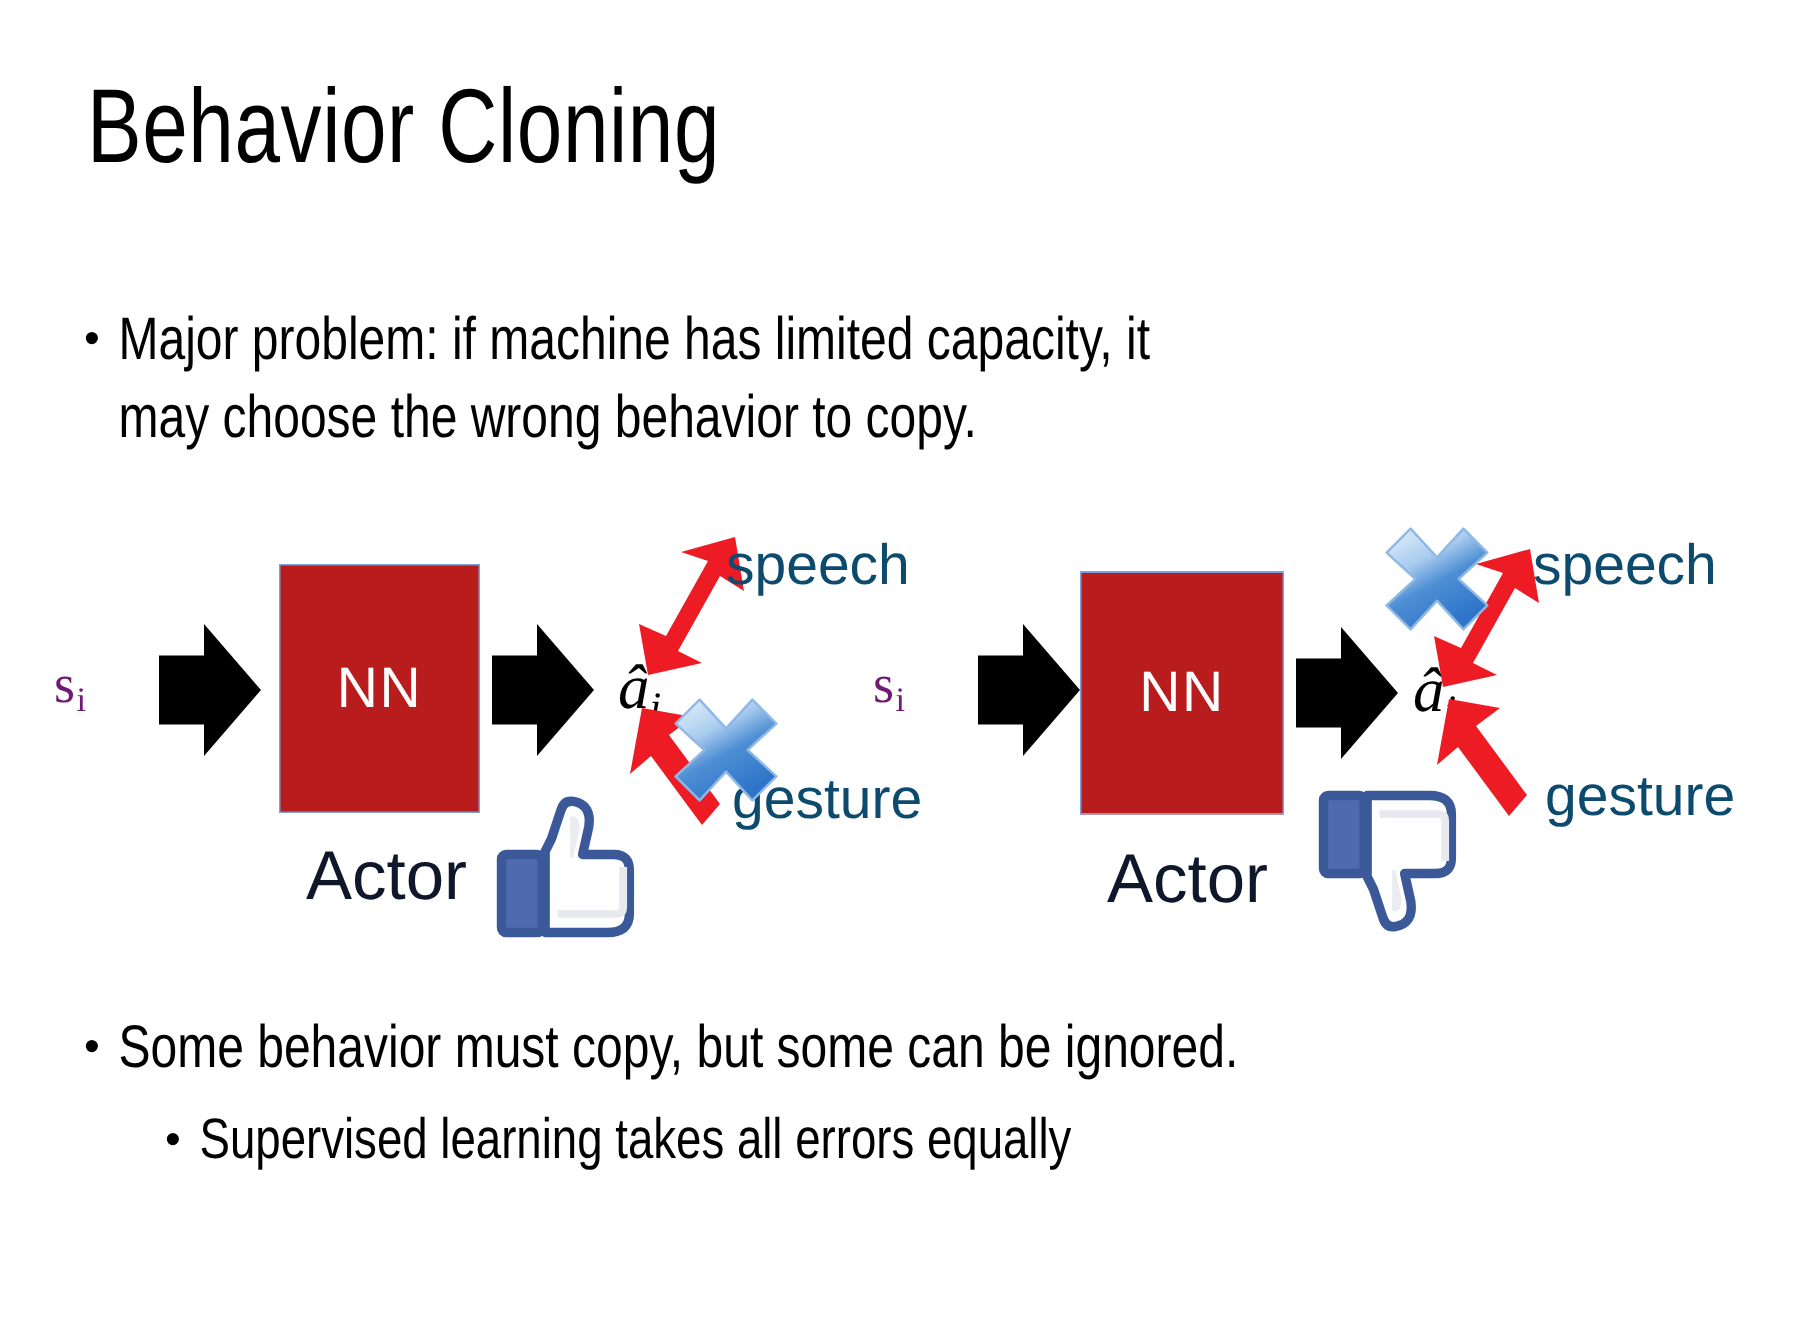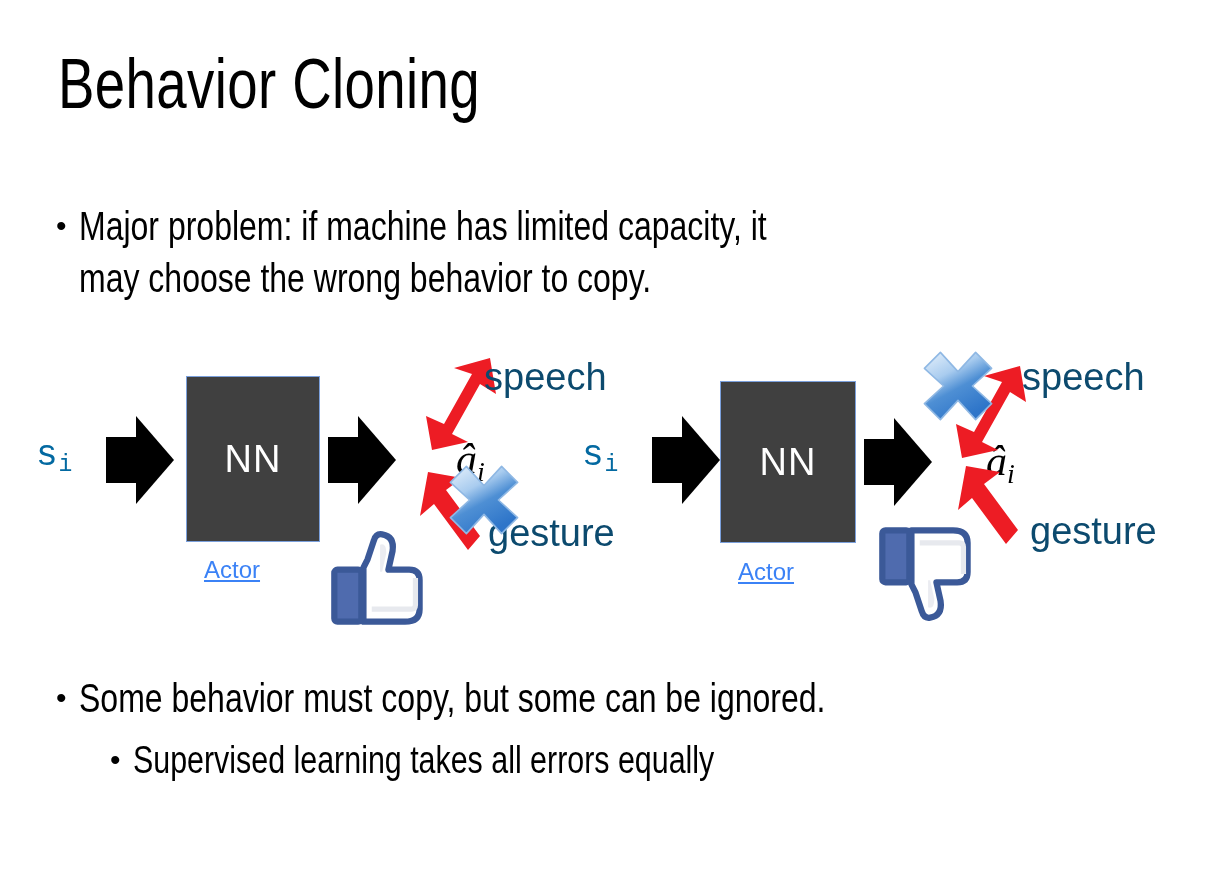--- a/index.html
+++ b/index.html
@@ -66,23 +66,23 @@
     top: 340px;
     width: 600px;
     height: 300px;
   }
   #diagram-left  { left: 10px; }
   #diagram-right { left: 556px; }
 
   
   .state-label {
     position: absolute;
-    font-family: Liberation Mono, monospace;
+    font-family: Liberation Serif, serif;
     font-size: 36px;
-    color: #0369a1;
+    color: #701a75;
     line-height: 1;
     text-align: center;
   }
   .state-label .sub {
     font-size: 23px;
     vertical-align: -0.28em;
     margin-left: 1px;
   }
 
   
@@ -106,55 +106,53 @@
     height: 0;
     border-top: 44px solid transparent;
     border-bottom: 44px solid transparent;
     border-left: 38px solid #000;
   }
   .block-arrow { background: transparent; width: 70px; height: 88px; }
 
   
   .nn-box {
     position: absolute;
-    background: #404040;
+    background: #b91c1c;
     border: 1px solid #7BA0DC;
     box-sizing: border-box;
     display: flex;
     align-items: center;
     justify-content: center;
   }
   .nn-box .nn-text {
     color: #ffffff;
     font-family: "Liberation Sans", sans-serif;
     font-size: 38px;
     line-height: 1;
     letter-spacing: 1px;
   }
 
   
   .actor-label {
     position: absolute;
     font-family: "Liberation Sans", sans-serif;
-    font-size: 24px;
-    color: #3b82f6;
+    font-size: 46px;
+    color: #0f172a;
     white-space: nowrap;
-    text-decoration: underline;
   }
 
   
   .ahat-label {
     position: absolute;
     font-family: "Liberation Serif", serif;
     font-style: italic;
     font-size: 42px;
     line-height: 1;
     color: #000;
     white-space: nowrap;
-    margin-left: 44px;
   }
   .ahat-label .sub {
     font-size: 28px;
     vertical-align: -0.30em;
   }
 
   
   .red-arrow { position: absolute; }
 
   

